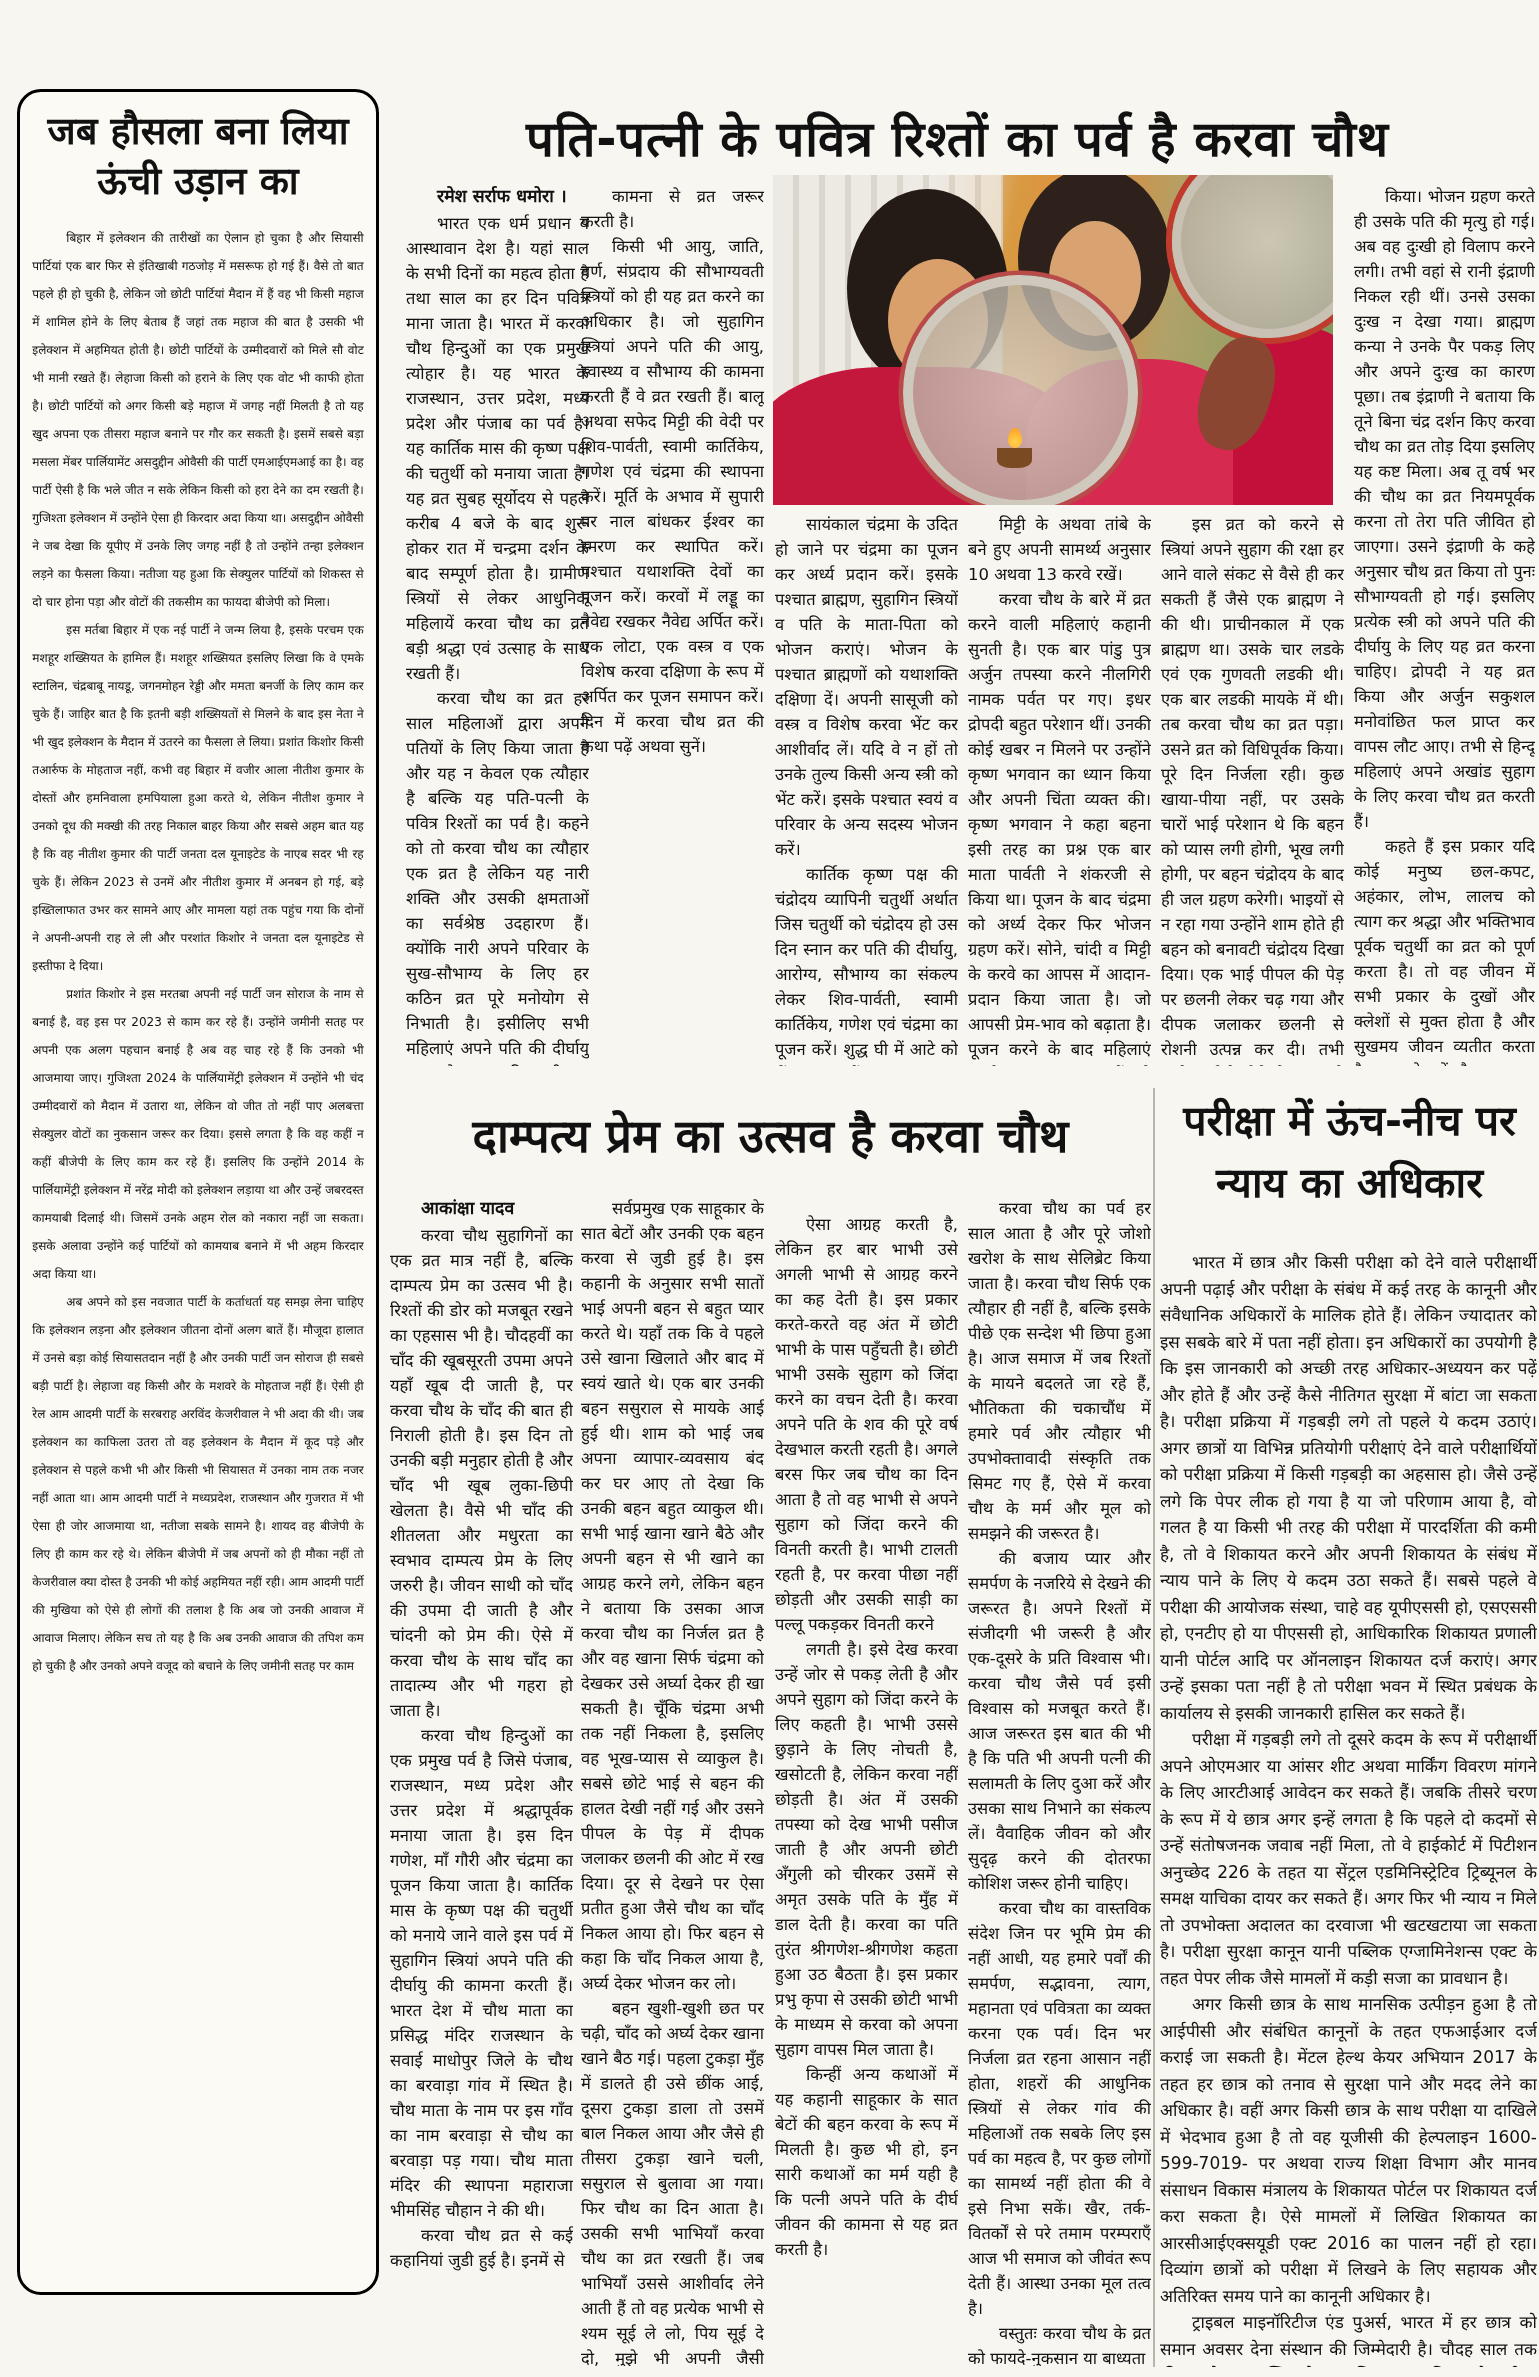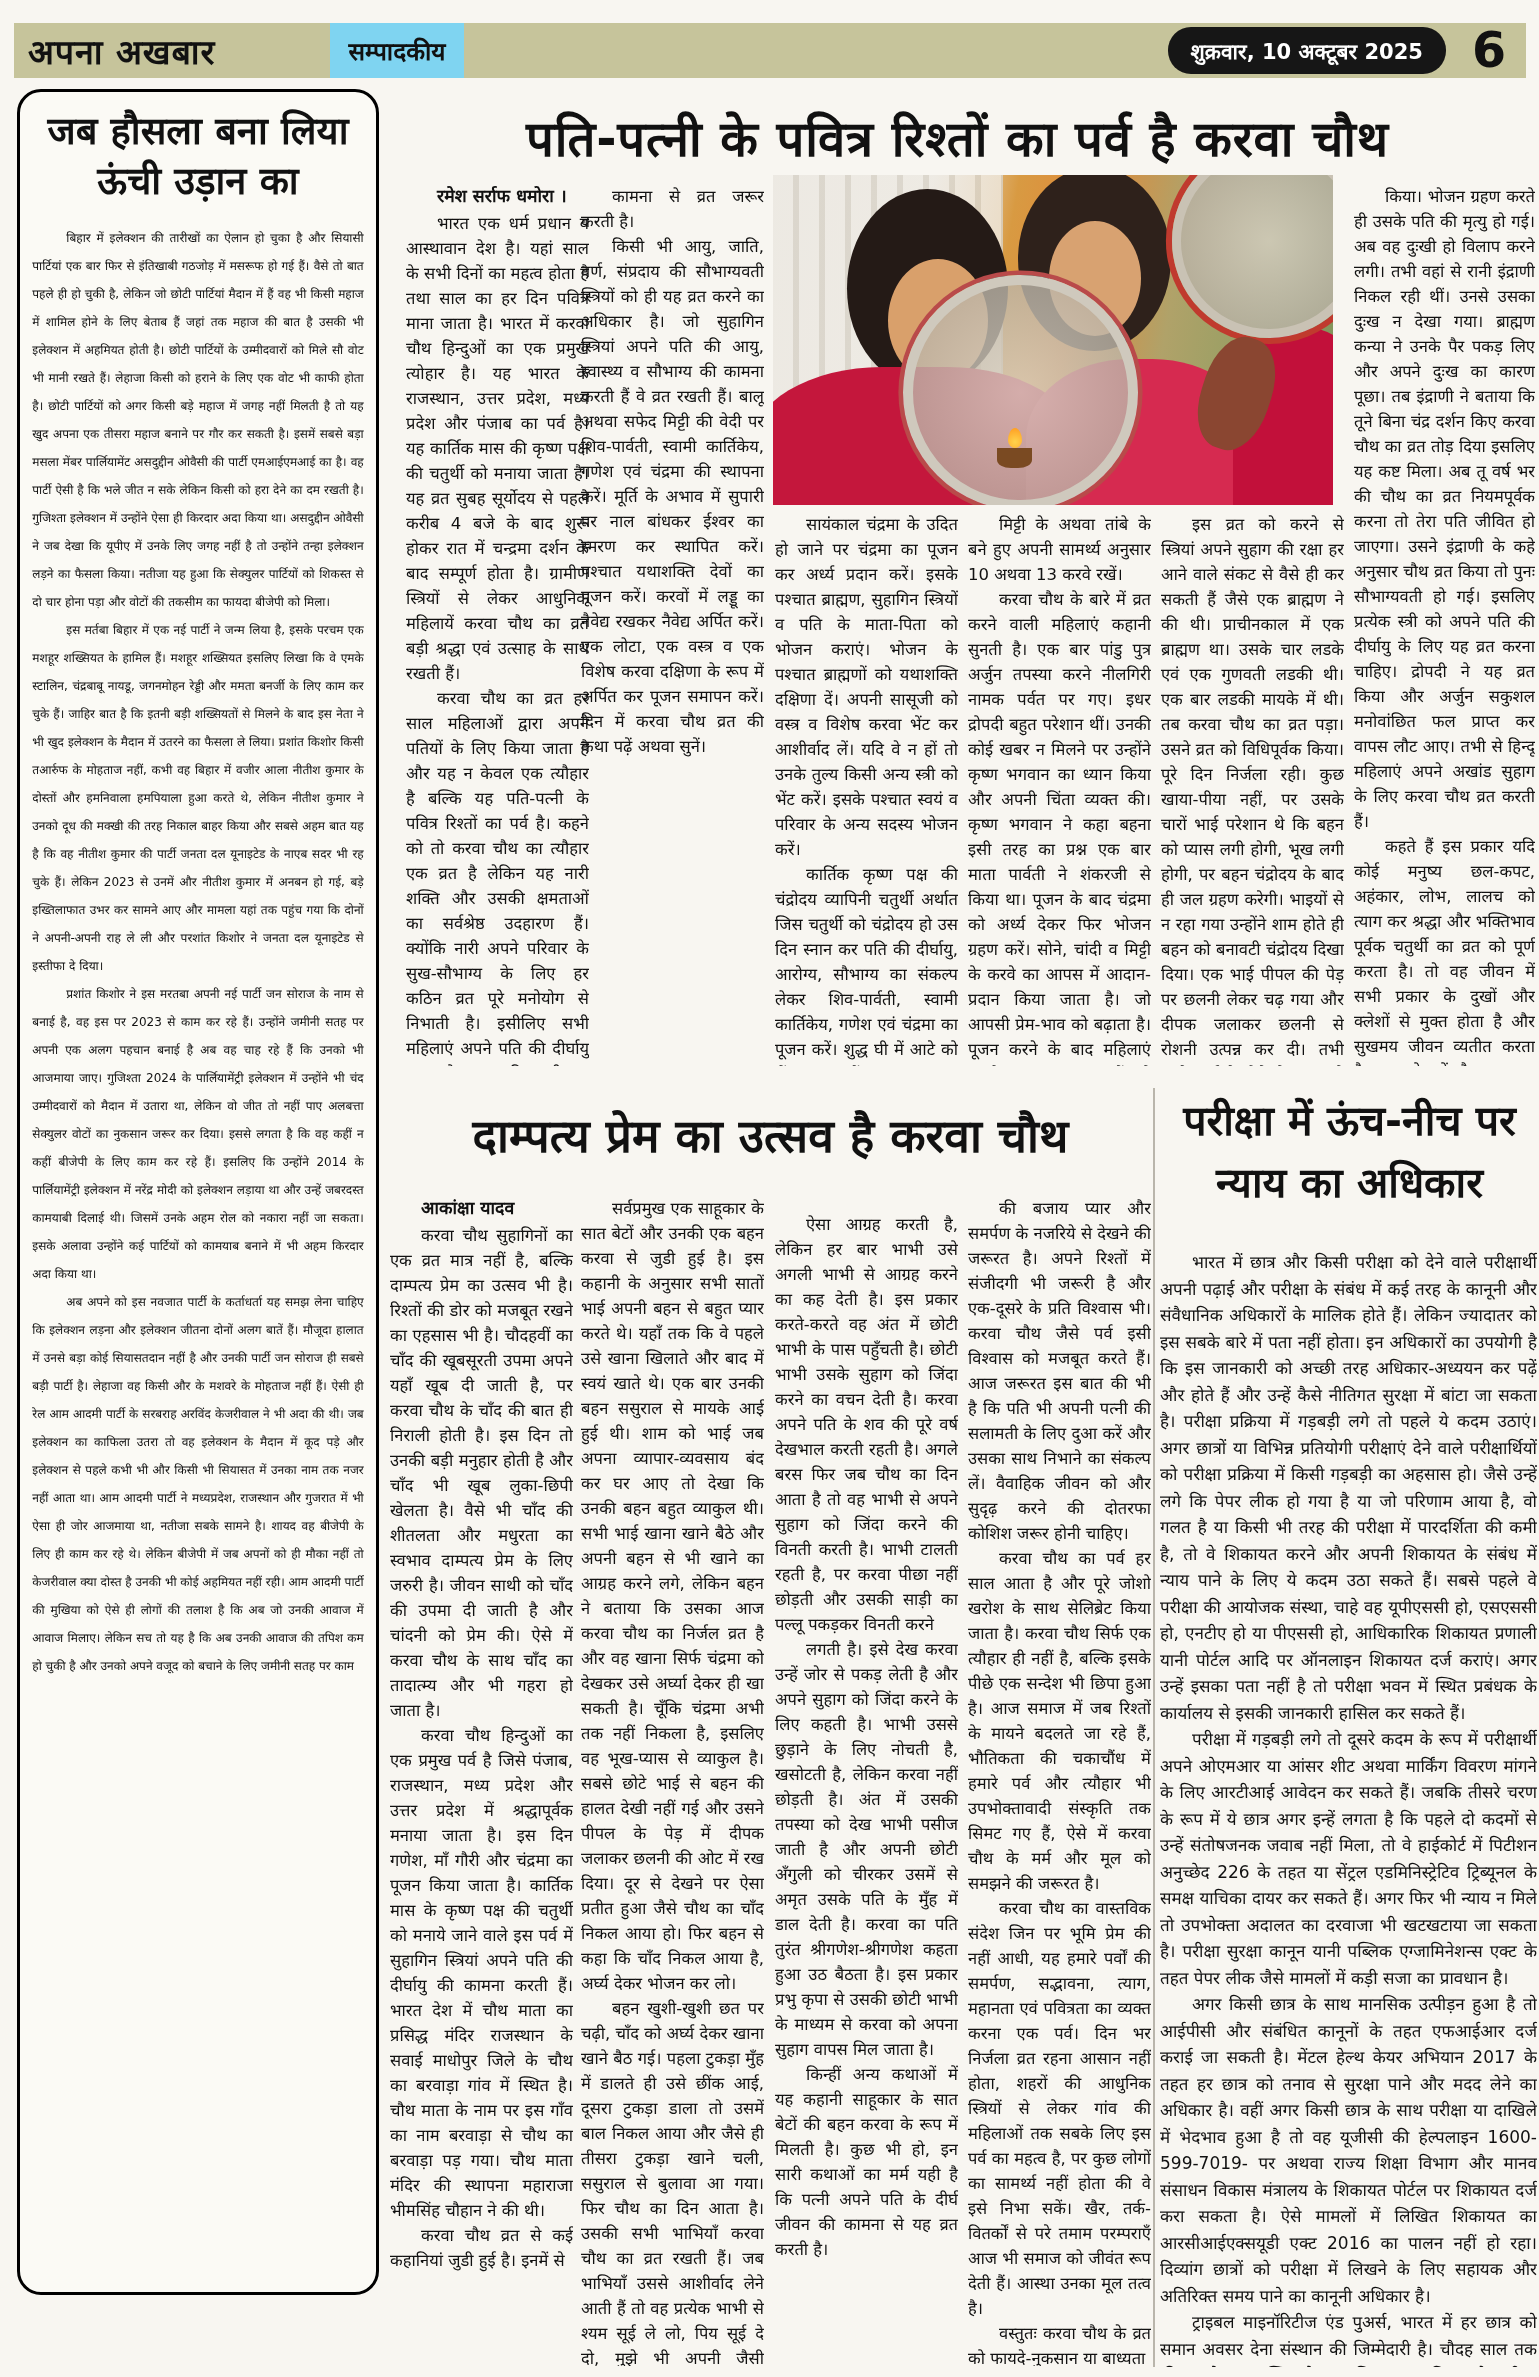--- a/index.html
+++ b/index.html
@@ -52,27 +52,20 @@
   #third-headline{position:absolute;left:1163px;top:1091px;width:373px;text-align:center;font-size:41px;font-weight:900;line-height:1.5;}
   #third-body{position:absolute;left:1160px;top:1249px;width:377px;height:1118px;text-align:justify;font-size:17px;line-height:26.5px;overflow:hidden;}
   #third-body p{margin:0;text-indent:32px;}
   #divider-v{position:absolute;left:1153px;top:1088px;width:1.5px;height:1279px;background:#b9b5ab;}
 </style>
 </head>
 <body>
 
 <div id="page">
 
-  <div id="header-bar" style="background:#c6c49b;">
-    <div id="masthead">अपना अखबार</div>
-    <div id="section-badge" style="background:#7fd4f1;">सम्पादकीय</div>
-    <div id="header-spacer"></div>
-    <div id="date-pill" style="background:#161616;">शुक्रवार, 10 अक्टूबर 2025</div>
-    <div id="page-number">6</div>
-  </div>
 
   <div id="left-box">
     <div class="left-title">
       <span>जब हौसला बना लिया</span><br>
       <span>ऊंची  उड़ान का</span>
     </div>
     <div id="left-body">
         <p>बिहार में इलेक्शन की तारीखों का ऐलान हो चुका है और सियासी पार्टियां एक बार फिर से इंतिखाबी गठजोड़ में मसरूफ हो गई हैं। वैसे तो बात पहले ही हो चुकी है, लेकिन जो छोटी पार्टियां मैदान में हैं वह भी किसी महाज में शामिल होने के लिए बेताब हैं जहां तक महाज की बात है उसकी भी इलेक्शन में अहमियत होती है। छोटी पार्टियों के उम्मीदवारों को मिले सौ वोट भी मानी रखते हैं। लेहाजा किसी को हराने के लिए एक वोट भी काफी होता है। छोटी पार्टियों को अगर किसी बड़े महाज में जगह नहीं मिलती है तो यह खुद अपना एक तीसरा महाज बनाने पर गौर कर सकती है। इसमें सबसे बड़ा मसला मेंबर पार्लियामेंट असदुद्दीन ओवैसी की पार्टी एमआईएमआई का है। वह पार्टी ऐसी है कि भले जीत न सके लेकिन किसी को हरा देने का दम रखती है। गुजिश्ता इलेक्शन में उन्होंने ऐसा ही किरदार अदा किया था। असदुद्दीन ओवैसी ने जब देखा कि यूपीए में उनके लिए जगह नहीं है तो उन्होंने तन्हा इलेक्शन लड़ने का फैसला किया। नतीजा यह हुआ कि सेक्युलर पार्टियों को शिकस्त से दो चार होना पड़ा और वोटों की तकसीम का फायदा बीजेपी को मिला।</p>
         <p>इस मर्तबा बिहार में एक नई पार्टी ने जन्म लिया है, इसके परचम एक मशहूर शख्सियत के हामिल हैं। मशहूर शख्सियत इसलिए लिखा कि वे एमके स्टालिन, चंद्रबाबू नायडू, जगनमोहन रेड्डी और ममता बनर्जी के लिए काम कर चुके हैं। जाहिर बात है कि इतनी बड़ी शख्सियतों से मिलने के बाद इस नेता ने भी खुद इलेक्शन के मैदान में उतरने का फैसला ले लिया। प्रशांत किशोर किसी तआर्रुफ के मोहताज नहीं, कभी वह बिहार में वजीर आला नीतीश कुमार के दोस्तों और हमनिवाला हमपियाला हुआ करते थे, लेकिन नीतीश कुमार ने उनको दूध की मक्खी की तरह निकाल बाहर किया और सबसे अहम बात यह है कि वह नीतीश कुमार की पार्टी जनता दल यूनाइटेड के नाएब सदर भी रह चुके हैं। लेकिन 2023 से उनमें और नीतीश कुमार में अनबन हो गई, बड़े इख्तिलाफात उभर कर सामने आए और मामला यहां तक पहुंच गया कि दोनों ने अपनी-अपनी राह ले ली और परशांत किशोर ने जनता दल यूनाइटेड से इस्तीफा दे दिया।</p>
         <p>प्रशांत किशोर ने इस मरतबा अपनी नई पार्टी जन सोराज के नाम से बनाई है, वह इस पर 2023 से काम कर रहे हैं। उन्होंने जमीनी सतह पर अपनी एक अलग पहचान बनाई है अब वह चाह रहे हैं कि उनको भी आजमाया जाए। गुजिश्ता 2024 के पार्लियामेंट्री इलेक्शन में उन्होंने भी चंद उम्मीदवारों को मैदान में उतारा था, लेकिन वो जीत तो नहीं पाए अलबत्ता सेक्युलर वोटों का नुकसान जरूर कर दिया। इससे लगता है कि वह कहीं न कहीं बीजेपी के लिए काम कर रहे हैं। इसलिए कि उन्होंने 2014 के पार्लियामेंट्री इलेक्शन में नरेंद्र मोदी को इलेक्शन लड़ाया था और उन्हें जबरदस्त कामयाबी दिलाई थी। जिसमें उनके अहम रोल को नकारा नहीं जा सकता। इसके अलावा उन्होंने कई पार्टियों को कामयाब बनाने में भी अहम किरदार अदा किया था।</p>
@@ -138,22 +131,22 @@
   <div class="col" style="left:581px;top:1196px;width:183px;height:1170px;">
       <p>सर्वप्रमुख एक साहूकार के सात बेटों और उनकी एक बहन करवा से जुडी हुई है। इस कहानी के अनुसार सभी सातों भाई अपनी बहन से बहुत प्यार करते थे। यहाँ तक कि वे पहले उसे खाना खिलाते और बाद में स्वयं खाते थे। एक बार उनकी बहन ससुराल से मायके आई हुई थी। शाम को भाई जब अपना व्यापार-व्यवसाय बंद कर घर आए तो देखा कि उनकी बहन बहुत व्याकुल थी। सभी भाई खाना खाने बैठे और अपनी बहन से भी खाने का आग्रह करने लगे, लेकिन बहन ने बताया कि उसका आज करवा चौथ का निर्जल व्रत है और वह खाना सिर्फ चंद्रमा को देखकर उसे अर्घ्या देकर ही खा सकती है। चूँकि चंद्रमा अभी तक नहीं निकला है, इसलिए वह भूख-प्यास से व्याकुल है। सबसे छोटे भाई से बहन की हालत देखी नहीं गई और उसने पीपल के पेड़ में दीपक जलाकर छलनी की ओट में रख दिया। दूर से देखने पर ऐसा प्रतीत हुआ जैसे चौथ का चाँद निकल आया हो। फिर बहन से कहा कि चाँद निकल आया है, अर्घ्य देकर भोजन कर लो।</p>
       <p>बहन खुशी-खुशी छत पर चढ़ी, चाँद को अर्घ्य देकर खाना खाने बैठ गई। पहला टुकड़ा मुँह में डालते ही उसे छींक आई, दूसरा टुकड़ा डाला तो उसमें बाल निकल आया और जैसे ही तीसरा टुकड़ा खाने चली, ससुराल से बुलावा आ गया। फिर चौथ का दिन आता है। उसकी सभी भाभियाँ करवा चौथ का व्रत रखती हैं। जब भाभियाँ उससे आशीर्वाद लेने आती हैं तो वह प्रत्येक भाभी से श्यम सूई ले लो, पिय सूई दे दो, मुझे भी अपनी जैसी सुहागिन बना दो</p>
     </div>
   <div class="col" style="left:775px;top:1212px;width:183px;height:1170px;">
       <p>ऐसा आग्रह करती है, लेकिन हर बार भाभी उसे अगली भाभी से आग्रह करने का कह देती है। इस प्रकार करते-करते वह अंत में छोटी भाभी के पास पहुँचती है। छोटी भाभी उसके सुहाग को जिंदा करने का वचन देती है। करवा अपने पति के शव की पूरे वर्ष देखभाल करती रहती है। अगले बरस फिर जब चौथ का दिन आता है तो वह भाभी से अपने सुहाग को जिंदा करने की विनती करती है। भाभी टालती रहती है, पर करवा पीछा नहीं छोड़ती और उसकी साड़ी का पल्लू पकड़कर विनती करने</p>
       <p>लगती है। इसे देख करवा उन्हें जोर से पकड़ लेती है और अपने सुहाग को जिंदा करने के लिए कहती है। भाभी उससे छुड़ाने के लिए नोचती है, खसोटती है, लेकिन करवा नहीं छोड़ती है। अंत में उसकी तपस्या को देख भाभी पसीज जाती है और अपनी छोटी अँगुली को चीरकर उसमें से अमृत उसके पति के मुँह में डाल देती है। करवा का पति तुरंत श्रीगणेश-श्रीगणेश कहता हुआ उठ बैठता है। इस प्रकार प्रभु कृपा से उसकी छोटी भाभी के माध्यम से करवा को अपना सुहाग वापस मिल जाता है।</p>
       <p>किन्हीं अन्य कथाओं में यह कहानी साहूकार के सात बेटों की बहन करवा के रूप में मिलती है। कुछ भी हो, इन सारी कथाओं का मर्म यही है कि पत्नी अपने पति के दीर्घ जीवन की कामना से यह व्रत करती है।</p>
     </div>
   <div class="col" style="left:968px;top:1196px;width:183px;height:1170px;">
+      <p>करवा चौथ का पर्व हर साल आता है और पूरे जोशो खरोश के साथ सेलिब्रेट किया जाता है। करवा चौथ सिर्फ एक त्यौहार ही नहीं है, बल्कि इसके पीछे एक सन्देश भी छिपा हुआ है। आज समाज में जब रिश्तों के मायने बदलते जा रहे हैं, भौतिकता की चकाचौंध में हमारे पर्व और त्यौहार भी उपभोक्तावादी संस्कृति तक सिमट गए हैं, ऐसे में करवा चौथ के मर्म और मूल को समझने की जरूरत है।</p>
       <p>की बजाय प्यार और समर्पण के नजरिये से देखने की जरूरत है। अपने रिश्तों में संजीदगी भी जरूरी है और एक-दूसरे के प्रति विश्वास भी। करवा चौथ जैसे पर्व इसी विश्वास को मजबूत करते हैं। आज जरूरत इस बात की भी है कि पति भी अपनी पत्नी की सलामती के लिए दुआ करें और उसका साथ निभाने का संकल्प लें। वैवाहिक जीवन को और सुदृढ़ करने की दोतरफा कोशिश जरूर होनी चाहिए।</p>
-      <p>करवा चौथ का पर्व हर साल आता है और पूरे जोशो खरोश के साथ सेलिब्रेट किया जाता है। करवा चौथ सिर्फ एक त्यौहार ही नहीं है, बल्कि इसके पीछे एक सन्देश भी छिपा हुआ है। आज समाज में जब रिश्तों के मायने बदलते जा रहे हैं, भौतिकता की चकाचौंध में हमारे पर्व और त्यौहार भी उपभोक्तावादी संस्कृति तक सिमट गए हैं, ऐसे में करवा चौथ के मर्म और मूल को समझने की जरूरत है।</p>
       <p>करवा चौथ का वास्तविक संदेश जिन पर भूमि प्रेम की नहीं आधी, यह हमारे पर्वों की समर्पण, सद्भावना, त्याग, महानता एवं पवित्रता का व्यक्त करना एक पर्व। दिन भर निर्जला व्रत रहना आसान नहीं होता, शहरों की आधुनिक स्त्रियों से लेकर गांव की महिलाओं तक सबके लिए इस पर्व का महत्व है, पर कुछ लोगों का सामर्थ्य नहीं होता की वे इसे निभा सकें। खैर, तर्क-वितर्कों से परे तमाम परम्पराएँ आज भी समाज को जीवंत रूप देती हैं। आस्था उनका मूल तत्व है।</p>
       <p>वस्तुतः करवा चौथ के व्रत को फायदे-नुकसान या बाध्यता</p>
     </div>
 
   <div id="divider-v"></div>
 
   <div id="third-headline">
     <span>परीक्षा में ऊंच-नीच पर</span><br>
     <span>न्याय का अधिकार</span>
   </div>

